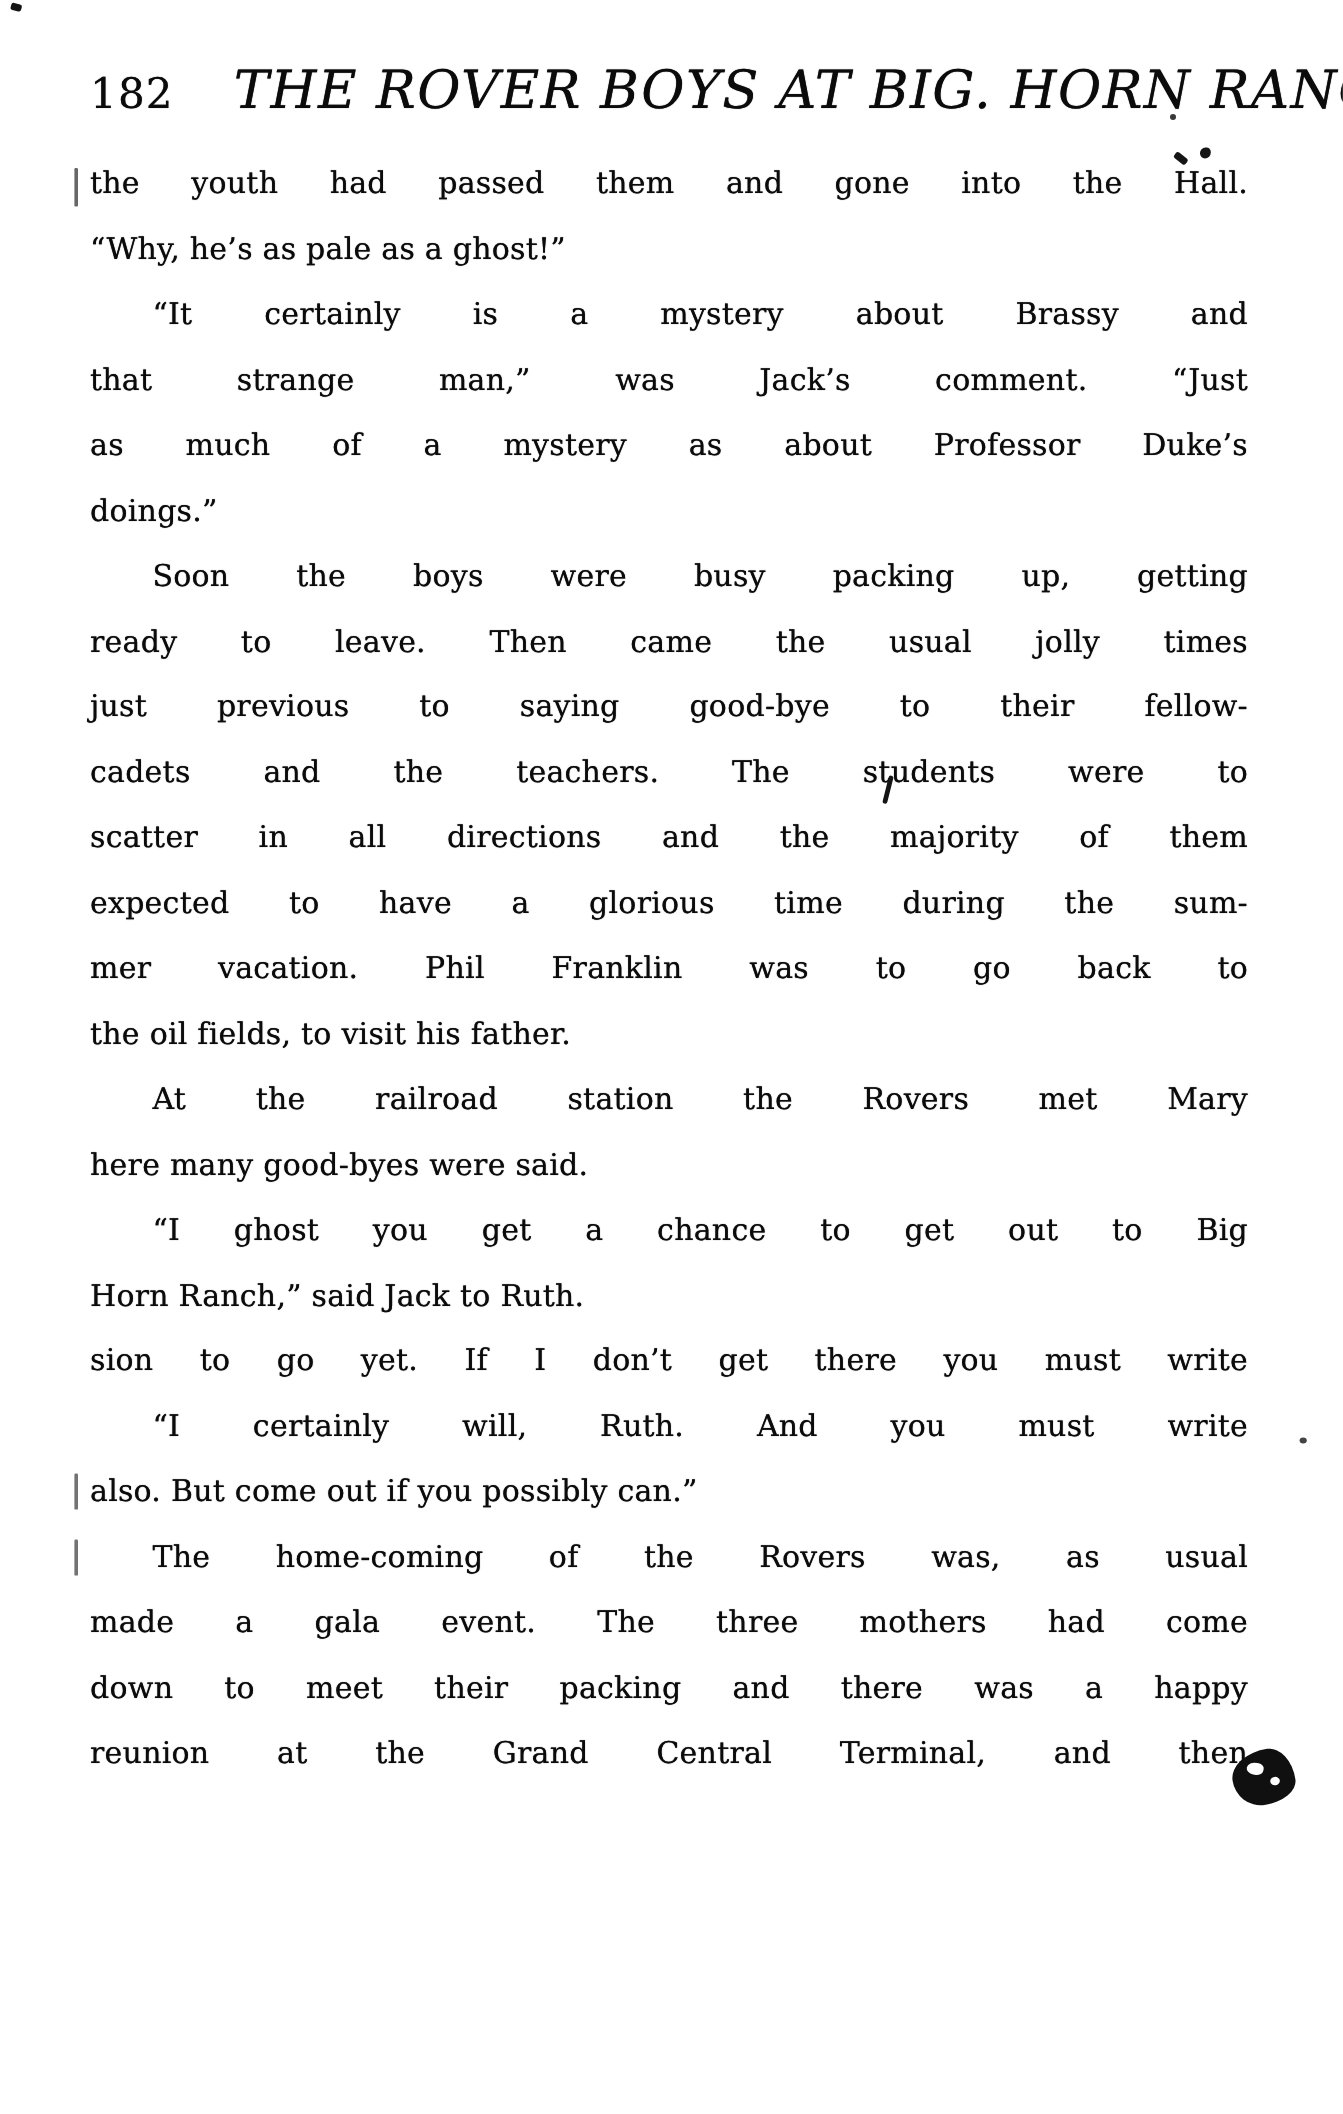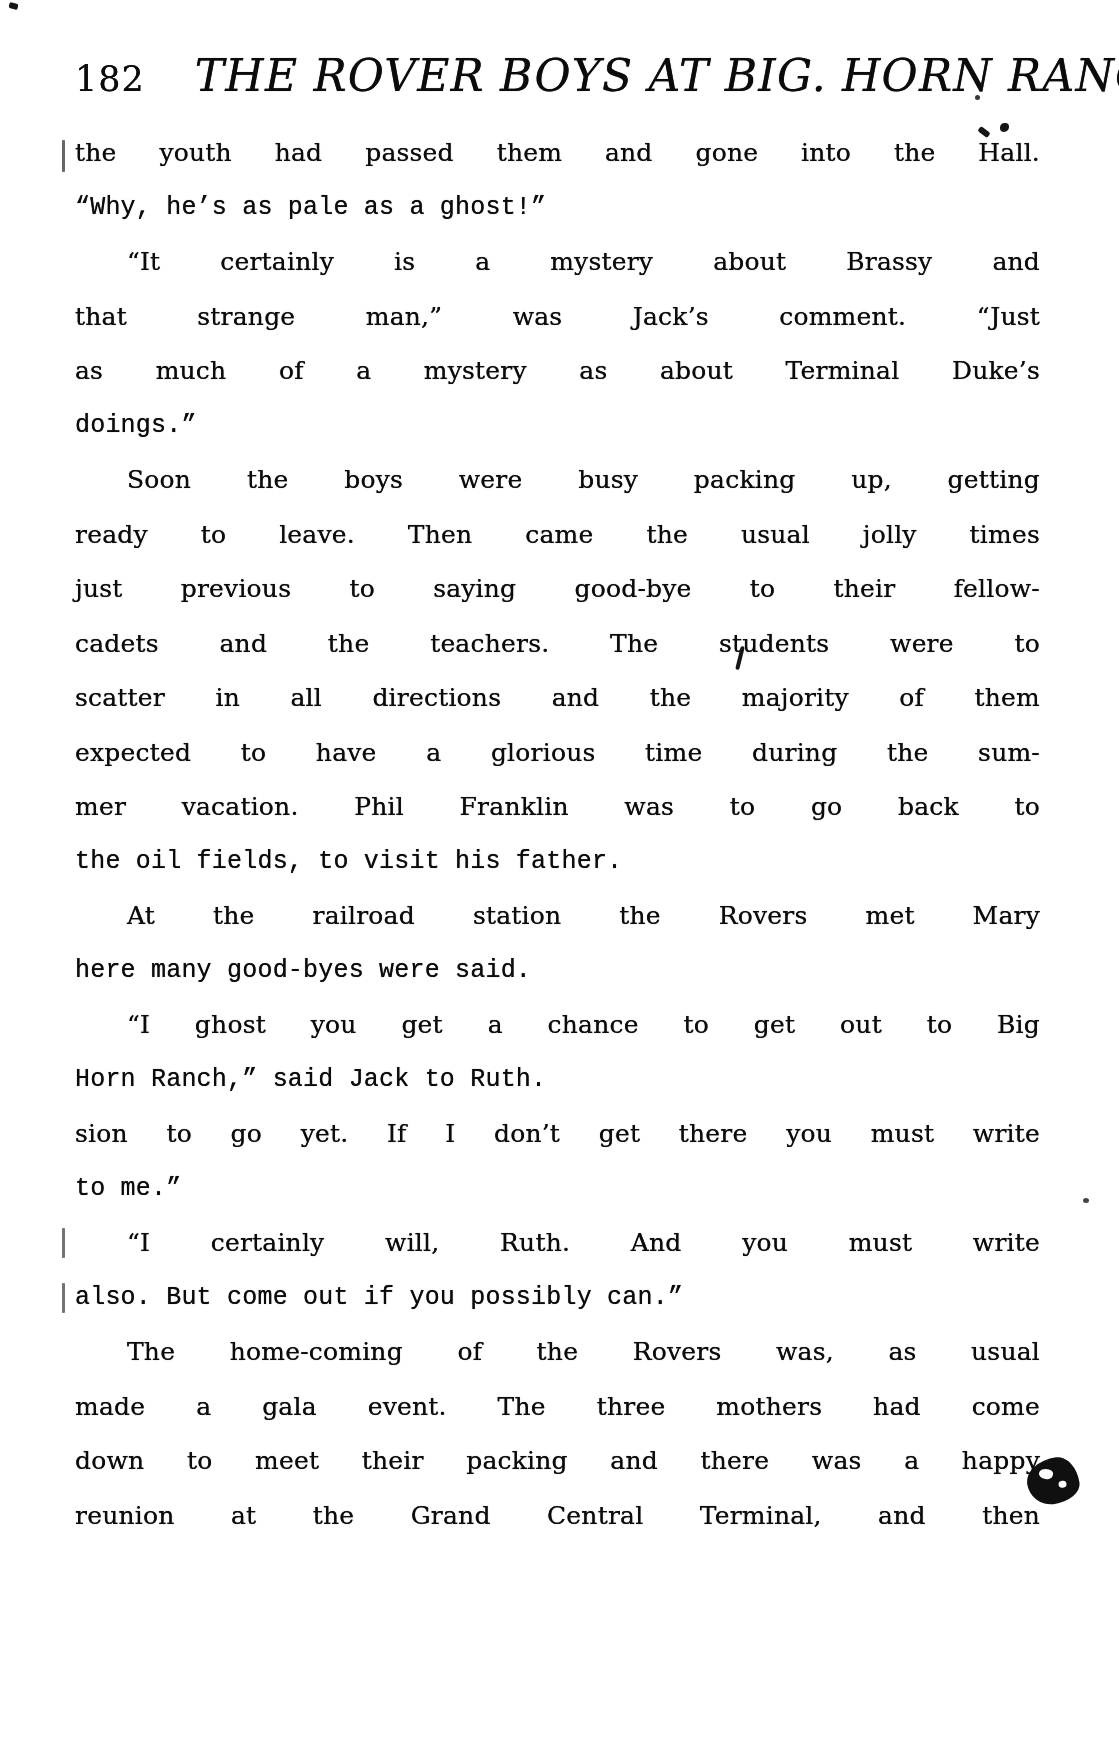--- a/index.html
+++ b/index.html
@@ -38,21 +38,20 @@
     line-height:54.5px;
     letter-spacing:.2px;
     text-align:justify;
     text-align-last:justify;
     white-space:nowrap;
     text-shadow:0 0 .7px rgba(0,0,0,.85);
   }
   .ln.end{
     text-align:left;
     text-align-last:left;
-    font-family:Liberation Mono, monospace;
   }
   .ln.ind{
     padding-left:52px;
   }
   
   .artifact{position:absolute;background:#151515;}
   .speck-topleft{left:9px;top:3px;width:9px;height:6px;border-radius:2px;transform:rotate(15deg);}
   .speck-hall-1{left:978px;top:129px;width:12px;height:6px;border-radius:2px;transform:rotate(38deg);}
   .speck-hall-2{left:1000px;top:123px;width:9px;height:9px;border-radius:50% 40% 55% 45%;}
   .speck-title-dot{left:975px;top:95px;width:5px;height:5px;border-radius:50%;opacity:.85;}
@@ -84,36 +83,35 @@
   <div class="header">
     <span class="pagenum">182</span>
     <span class="runtitle">THE ROVER BOYS AT BIG. HORN RANCH</span>
   </div>
 
   <div class="textblock">
     <div class="ln">the youth had passed them and gone into the Hall.</div>
     <div class="ln end">“Why, he’s as pale as a ghost!”</div>
     <div class="ln ind">“It certainly is a mystery about Brassy and</div>
     <div class="ln">that strange man,” was Jack’s comment.  “Just</div>
-    <div class="ln">as much of a mystery as about Terminal Duke’s</div>
+    <div class="ln">as much of a mystery as about Professor Duke’s</div>
     <div class="ln end">doings.”</div>
     <div class="ln ind">Soon the boys were busy packing up, getting</div>
     <div class="ln">ready to leave.  Then came the usual jolly times</div>
     <div class="ln">just previous to saying good-bye to their fellow-</div>
     <div class="ln">cadets and the teachers.  The students were to</div>
     <div class="ln">scatter in all directions and the majority of them</div>
     <div class="ln">expected to have a glorious time during the sum-</div>
     <div class="ln">mer vacation.  Phil Franklin was to go back to</div>
     <div class="ln end">the oil fields, to visit his father.</div>
     <div class="ln ind">At the railroad station the Rovers met Mary</div>
     <div class="ln end">here many good-byes were said.</div>
     <div class="ln ind">“I ghost you get a chance to get out to Big</div>
     <div class="ln end">Horn Ranch,” said Jack to Ruth.</div>
     <div class="ln">sion to go yet.  If I don’t get there you must write</div>
-    <div class="ln end">to me.”</div>
     <div class="ln ind">“I certainly will, Ruth.  And you must write</div>
     <div class="ln end">also.  But come out if you possibly can.”</div>
     <div class="ln ind">The home-coming of the Rovers was, as usual</div>
     <div class="ln">made a gala event.  The three mothers had come</div>
     <div class="ln">down to meet their packing and there was a happy</div>
     <div class="ln">reunion at the Grand Central Terminal, and then</div>
   </div>
 
   <div class="artifact speck-topleft"></div>
   <div class="artifact speck-title-dot"></div>

